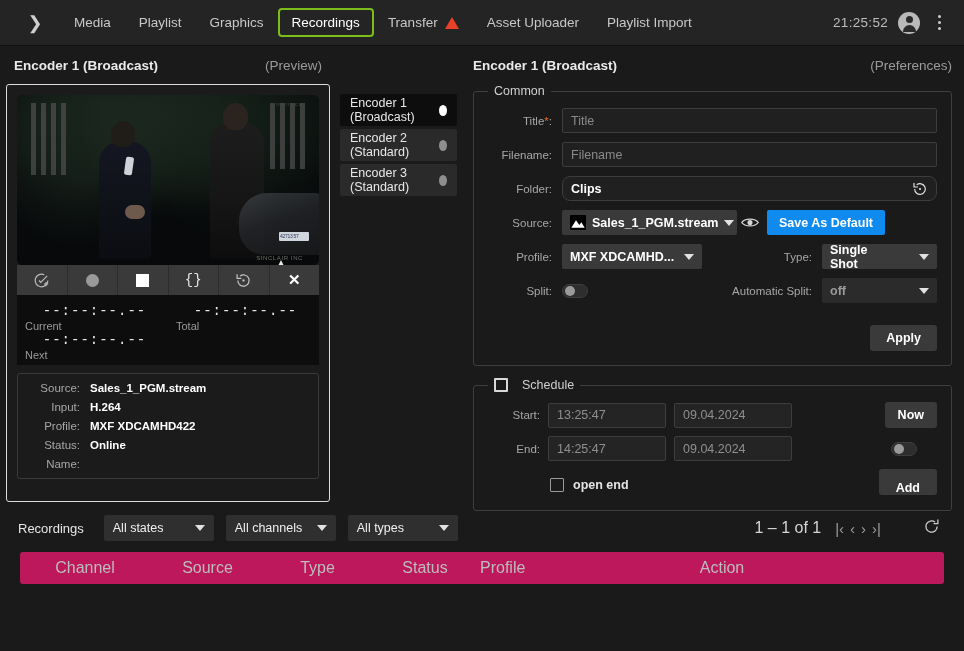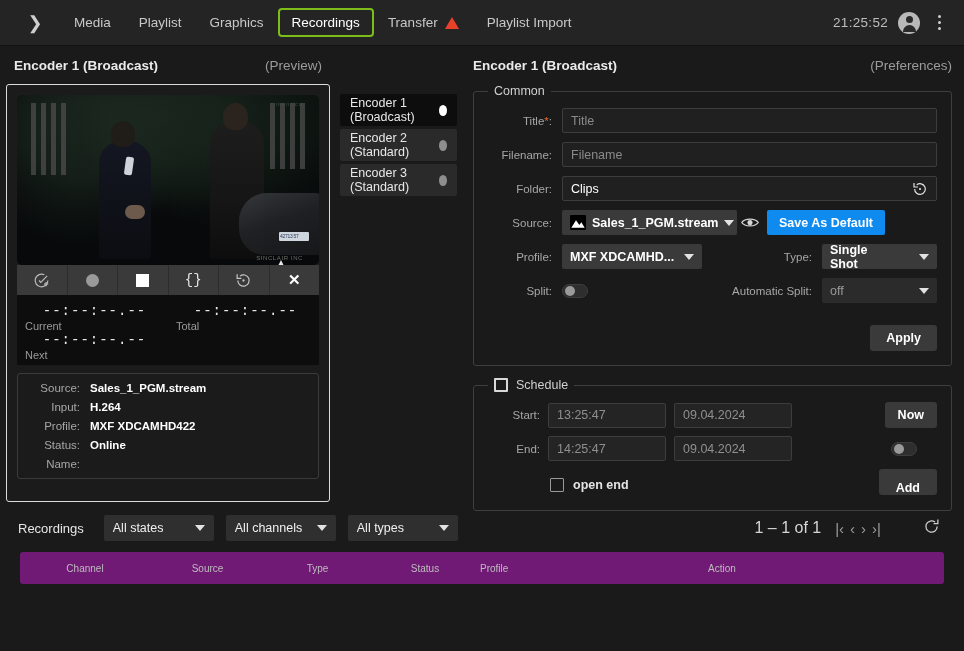--- a/index.html
+++ b/index.html
@@ -181,31 +181,31 @@
   .right-wrap { padding: 0 12px 0 12px; }
   .pref-head { height:38px; display:flex; align-items:center; font-size:13.5px;}
   .pref-head .ttl { color:#eaeaea; font-weight:bold;}
   .pref-head .sub { margin-left:auto; color:#9b9b9b;}
 
   fieldset {
     border:1px solid #3e3e3e; border-radius:3px;
     padding: 10px 14px 14px 14px; margin-bottom: 12px;
   }
   legend { font-size:12.5px; color:#cfcfcf; padding: 0 6px; }
-  legend.with-cb { display:flex; align-items:center; gap:8px;}
+  legend.with-cb { display:flex; align-items:center; gap:14px;}
 
   .frow { display:flex; align-items:center; margin-bottom: 9px;}
   .flab { width: 74px; text-align:right; padding-right:10px; font-size:11.5px; color:#a7a7a7;}
   .flab .star { color:#e06a2a; }
   .finput {
     flex:1; height:25px; background:#202020; border:1px solid #3d3d3d; border-radius:2px;
     display:flex; align-items:center; padding: 0 8px; font-size:12.5px; color:#ffffff;
   }
   .finput.ph { color:#8a8a8a; }
-  .finput.bold { font-weight:normal; }
+  .finput.bold { font-weight:bold;border-radius:8px; }
   .finput .reset-ic { margin-left:auto; color:#e2e2e2; display:flex; align-items:center;}
 
   .select {
     height:25px; background:#3a3a3a; border-radius:2px; display:flex; align-items:center;
     padding: 0 8px; font-size:12.5px; color:#fff; font-weight:bold; cursor:pointer; gap:6px;
   }
   .select.dim { color:#9a9a9a; font-weight:normal; background:#2b2b2b;}
   .caret { margin-left:auto; width:0;height:0; border-left:5px solid transparent;
     border-right:5px solid transparent; border-top:6px solid #e2e2e2;}
   .src-ic { width:20px;height:15px;background:#000; border-radius:1px;
@@ -258,22 +258,22 @@
     display:flex;align-items:center; padding:0 9px; font-size:12.5px; color:#f0f0f0;
     cursor:pointer; gap:8px;
   }
   .pager { margin-left:auto; display:flex; align-items:center; gap:14px; padding-right:6px;}
   .pginfo { font-size:16px; color:#d6d6d6;}
   .pgbtns { display:flex; align-items:center; gap:6px; color:#9d9d9d; font-size:15px;}
   .pgbtns span { cursor:pointer; }
   .reload { color:#cfcfcf; font-size:16px; cursor:pointer; margin-left: 28px; }
 
   .table-head {
-    margin: 0 20px; height: 32px; background:#701a75; border-radius:3px;
-    display:flex; align-items:center; font-size:10px; color:#bdbdbd;justify-content:flex-end;
+    margin: 0 20px; height: 32px; background:#be185d; border-radius:3px;
+    display:flex; align-items:center; font-size:16px; color:#bdbdbd;justify-content:flex-end;
   }
   .th { text-align:center; }
   .th-channel{ width:130px; }
   .th-source { width:115px; }
   .th-type   { width:105px; }
   .th-status { width:110px; }
   .th-profile{ width:80px; text-align:left;}
   .th-action { flex:1; text-align:center; padding-right:60px;}
 </style>
 </head>
@@ -290,20 +290,23 @@
     </div>
     <div class="nav-item">
       <span>Graphics</span>
     </div>
     <div class="nav-item active">
       <span>Recordings</span>
     </div>
     <div class="nav-item">
       <span>Transfer</span>
       <span class="warn-tri"></span>
+    </div>
+    <div class="nav-item">
+      <span>Asset Uploader</span>
     </div>
     <div class="nav-item">
       <span>Playlist Import</span>
     </div>
   </div>
   <div class="nav-right">
     <div class="clock">21:25:52</div>
     <div class="avatar-ic"></div>
     <div class="kebab">
         <i></i>
@@ -513,21 +516,21 @@
         </div>
 
         <div class="frow">
           <div class="flab">Split:</div>
           <div style="width:140px;">
             <div class="toggle">
                 <i></i>
               </div>
           </div>
           <div class="flab" style="width:120px;">Automatic Split:</div>
-          <div class="select dim" style="width:115px;flex:none;">
+          <div class="select dim" style="width:115px;flex:none;font-weight:bold;">
             <span>off</span>
             <span class="caret"></span>
           </div>
         </div>
 
         <div class="apply-row">
           <button class="btn-dark">Apply</button>
         </div>
       </fieldset>
 

